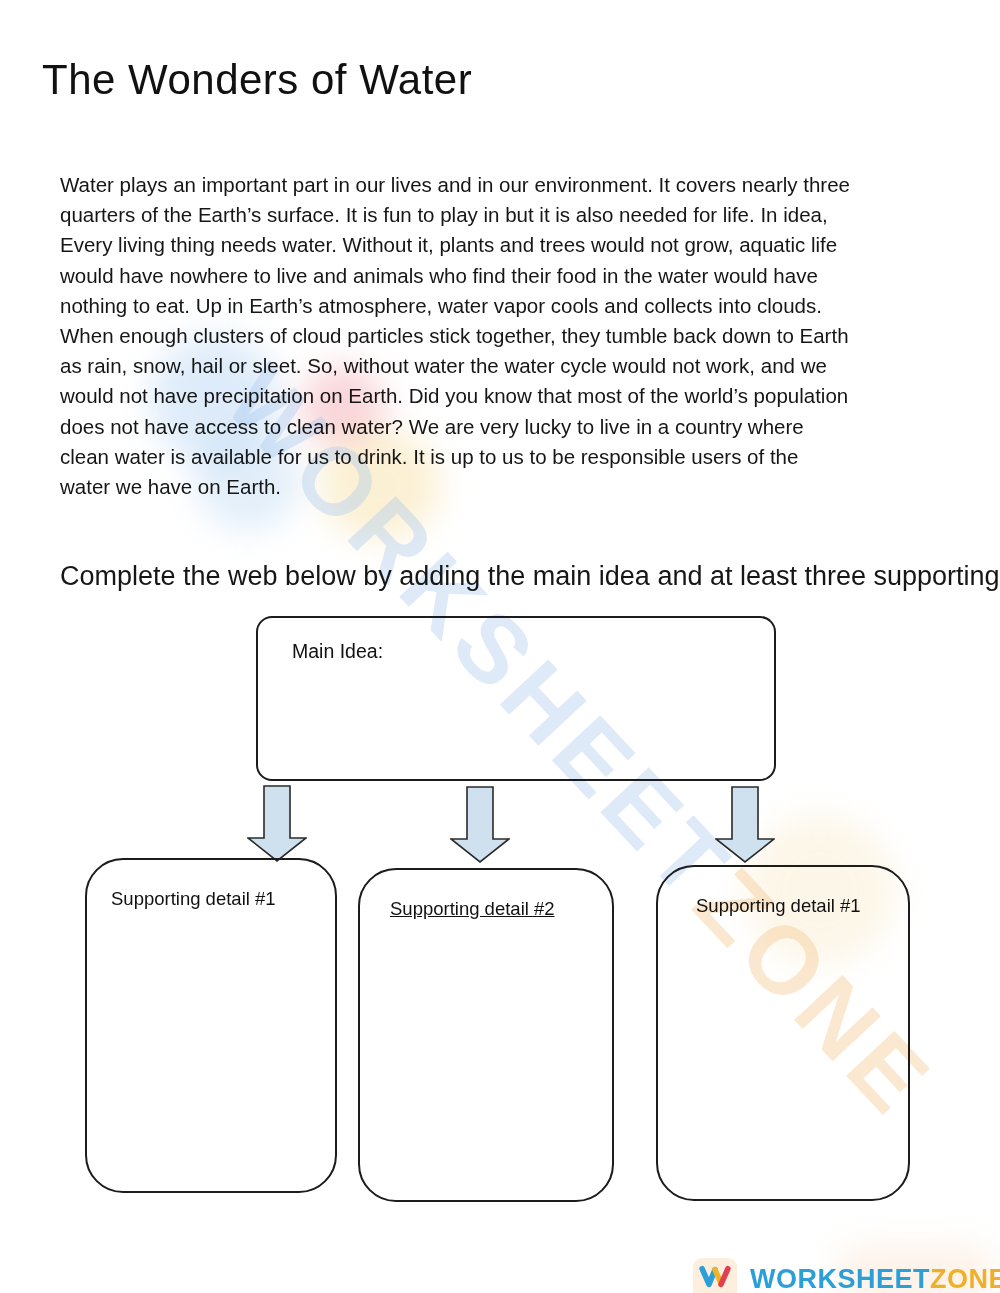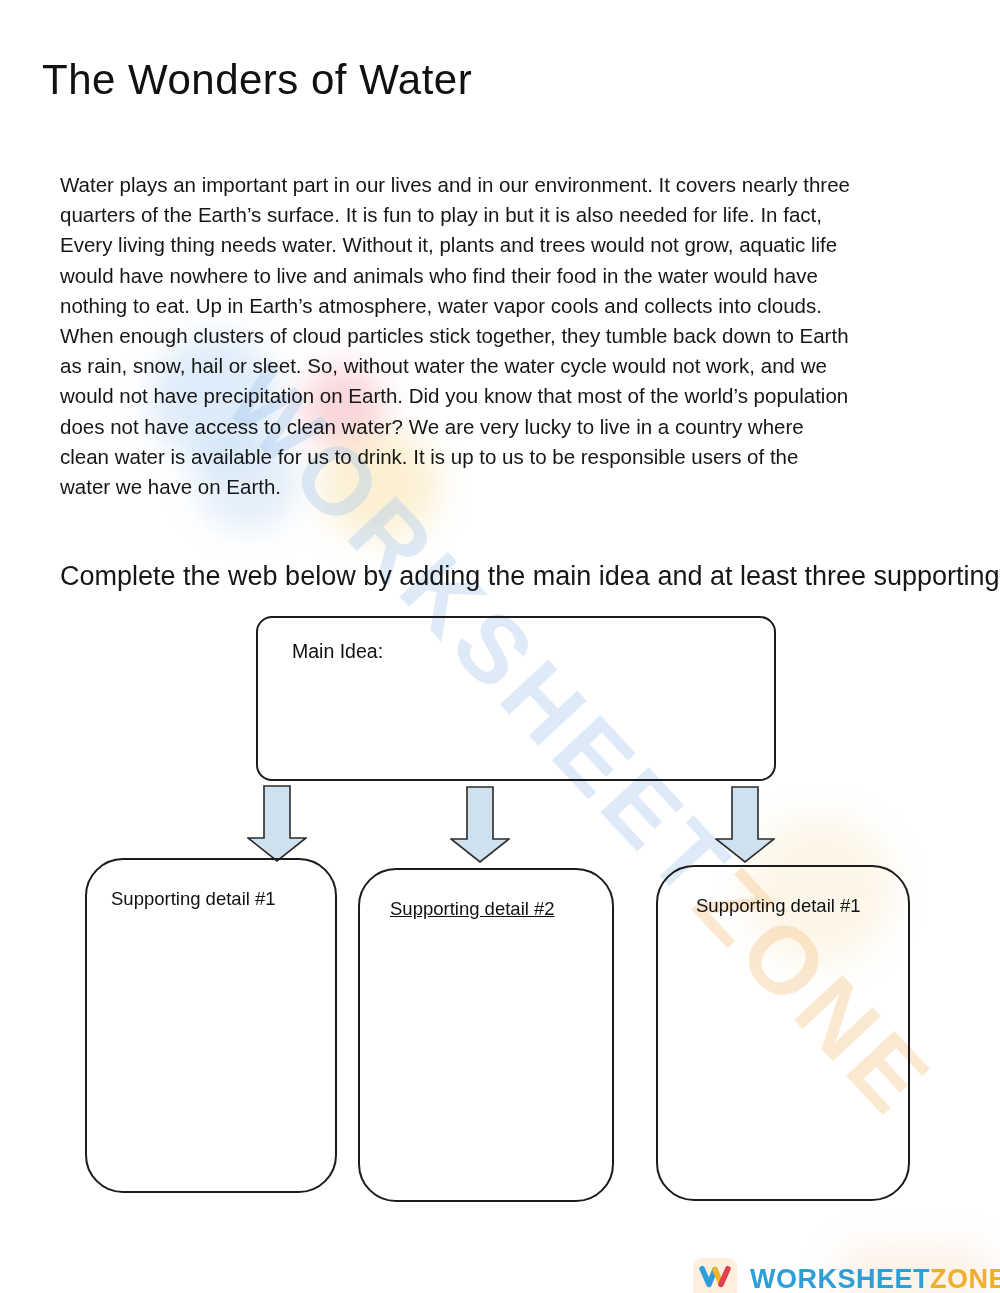--- a/index.html
+++ b/index.html
@@ -94,21 +94,21 @@
     <div class="wm-blob blob-peach"></div>
     <div class="wm-text"><span style="color: rgb(169, 201, 238);">WORKSHEET</span><span style="color: rgb(244, 196, 136);">ZONE</span></div>
   </div>
 
   <div class="content">
 
     <h1 class="title">The Wonders of Water</h1>
 
     <div class="body-text">
       <span>Water plays an important part in our lives and in our environment. It covers nearly three</span>
-      <span>quarters of the Earth’s surface. It is fun to play in but it is also needed for life. In fact,</span>
+      <span>quarters of the Earth’s surface. It is fun to play in but it is also needed for life. In idea,</span>
       <span>Every living thing needs water. Without it, plants and trees would not grow, aquatic life</span>
       <span>would have nowhere to live and animals who find their food in the water would have</span>
       <span>nothing to eat. Up in Earth’s atmosphere, water vapor cools and collects into clouds.</span>
       <span>When enough clusters of cloud particles stick together, they tumble back down to Earth</span>
       <span>as rain, snow, hail or sleet. So, without water the water cycle would not work, and we</span>
       <span>would not have precipitation on Earth. Did you know that most of the world’s population</span>
       <span>does not have access to clean water? We are very lucky to live in a country where</span>
       <span>clean water is available for us to drink. It is up to us to be responsible users of the</span>
       <span>water we have on Earth.</span>
     </div>

